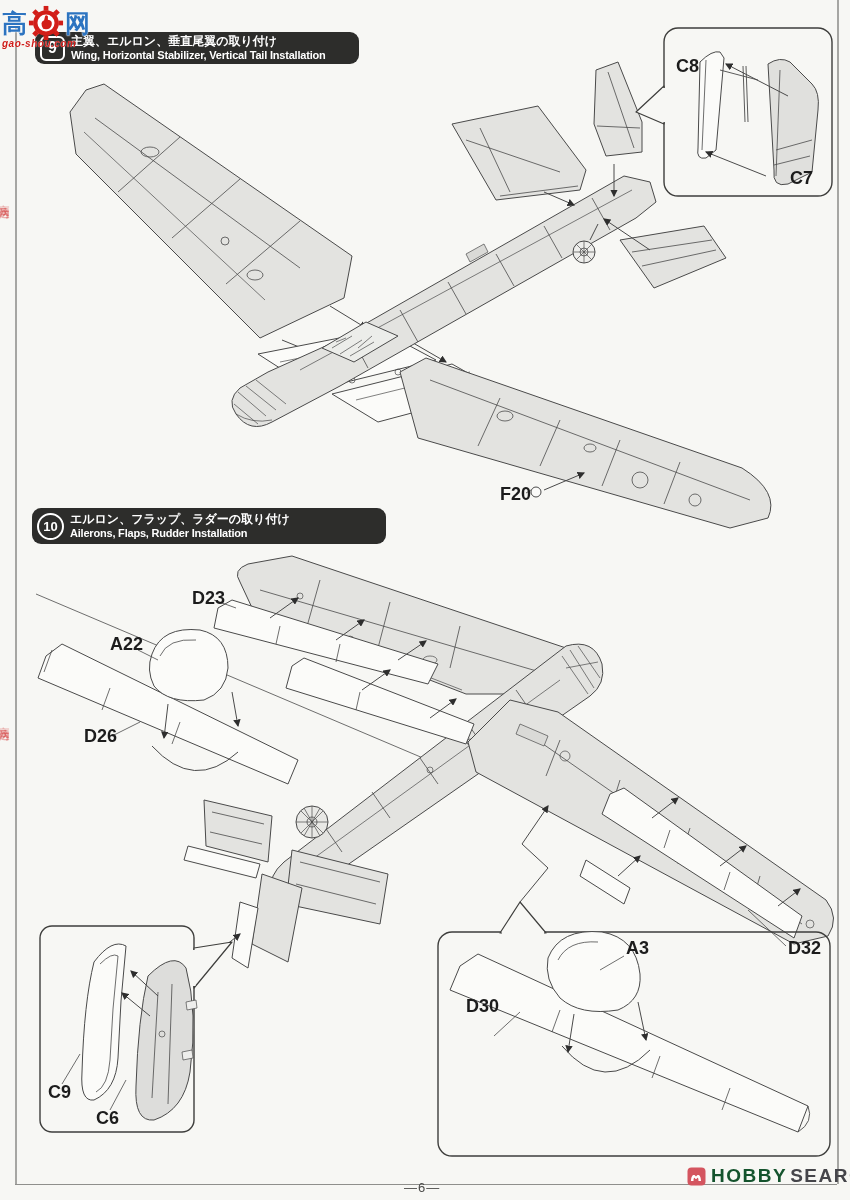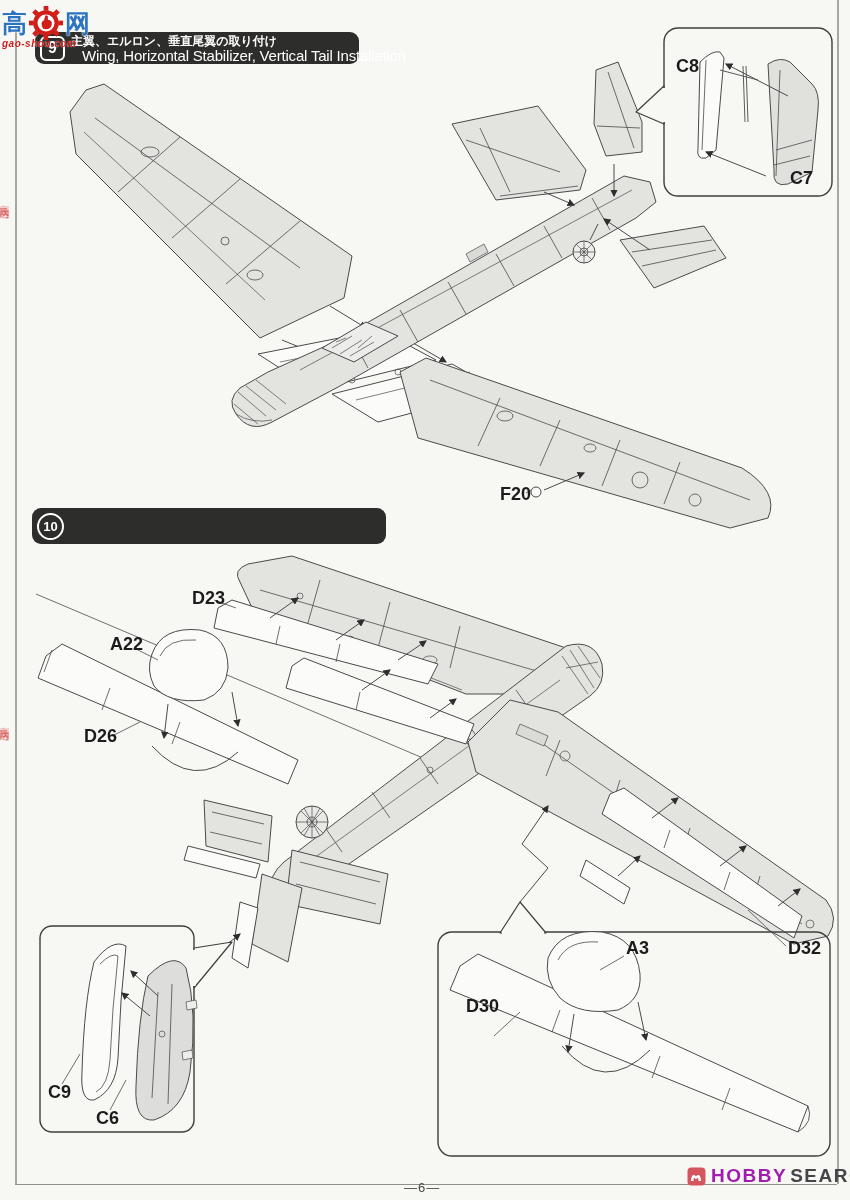--- a/index.html
+++ b/index.html
@@ -20,21 +20,21 @@
     color:#fff;display:flex;align-items:center;box-shadow:0 0 0 1px #2d2d2b;
   }
   .step-badge{
     flex:0 0 auto;display:flex;align-items:center;justify-content:center;
     border:2.5px solid #fff;color:#fff;font-weight:bold;background:#2d2d2b;
   }
   .badge-square{width:21px;height:21px;border-radius:6px;font-size:16px;margin:0 6px 0 4px;}
   .badge-circle{width:23px;height:23px;border-radius:50%;font-size:13px;margin:0 6px 0 4px;}
   .step-titles{line-height:13.5px;padding-top:1px;}
   .step-ja{font-size:12px;font-weight:bold;white-space:nowrap;}
-  .step-en{font-size:15px;font-weight:normal;white-space:nowrap;letter-spacing:-0.2px;margin-left:11px;}
+  .step-en{font-size:11px;font-weight:bold;white-space:nowrap;letter-spacing:-0.2px;}
 
   
   .part-label{
     position:absolute;font-weight:bold;font-size:18px;color:#1c1c1c;
     white-space:nowrap;letter-spacing:0px;
   }
 
   
   .wm{left:2px;top:4px;z-index:50;}
   .wm-char{
@@ -48,21 +48,21 @@
   .side-stamp{
     position:absolute;left:-5px;width:16px;color:rgba(205,25,25,0.32);
     font-size:11px;font-weight:bold;writing-mode:vertical-rl;letter-spacing:2px;
   }
 
   
   .page-num{
     position:absolute;font-size:13px;color:#4a4a48;letter-spacing:1px;
   }
   .brand{position:absolute;display:flex;align-items:center;gap:5px;}
-  .brand-word-1{font-size:19px;font-weight:bold;color:#a21caf;letter-spacing:1.5px;}
+  .brand-word-1{font-size:19px;font-weight:bold;color:#14532d;letter-spacing:1.5px;}
   .brand-word-2{font-size:19px;font-weight:bold;color:#45454a;letter-spacing:1.5px;margin-left:-2px;}
 </style>
 </head>
 <body>
 
 <div class="border-v" style="left:15px;top:28px;height:1157px;"></div>
 <div class="border-v" style="left:837px;top:0;height:1184px;"></div>
 <div class="rule-h" style="left:15px;top:1184px;width:822px;"></div>
 
 <svg class="abs" style="left:0;top:0;" width="850" height="1200" viewBox="0 0 850 1200">
@@ -296,20 +296,24 @@
 <div class="step-bar" style="left:36px;top:33px;width:322px;height:30px;">
   <div class="step-badge badge-square">9</div>
   <div class="step-titles">
     <div class="step-ja">主翼、エルロン、垂直尾翼の取り付け</div>
     <div class="step-en">Wing, Horizontal Stabilizer, Vertical Tail Installation</div>
   </div>
 </div>
 
 <div class="step-bar" style="left:33px;top:509px;width:352px;height:34px;">
   <div class="step-badge badge-circle">10</div>
+  <div class="step-titles">
+    <div class="step-ja">エルロン、フラップ、ラダーの取り付け</div>
+    <div class="step-en">Ailerons, Flaps, Rudder Installation</div>
+  </div>
 </div>
 
 <div class="part-label" style="left:676px;top:56px;">C8</div>
 <div class="part-label" style="left:790px;top:168px;">C7</div>
 <div class="part-label" style="left:500px;top:484px;">F20</div>
 <div class="part-label" style="left:182px;top:588px;margin-left:10px;">D23</div>
 <div class="part-label" style="left:110px;top:634px;">A22</div>
 <div class="part-label" style="left:84px;top:726px;">D26</div>
 <div class="part-label" style="left:788px;top:938px;">D32</div>
 <div class="part-label" style="left:626px;top:938px;">A3</div>

